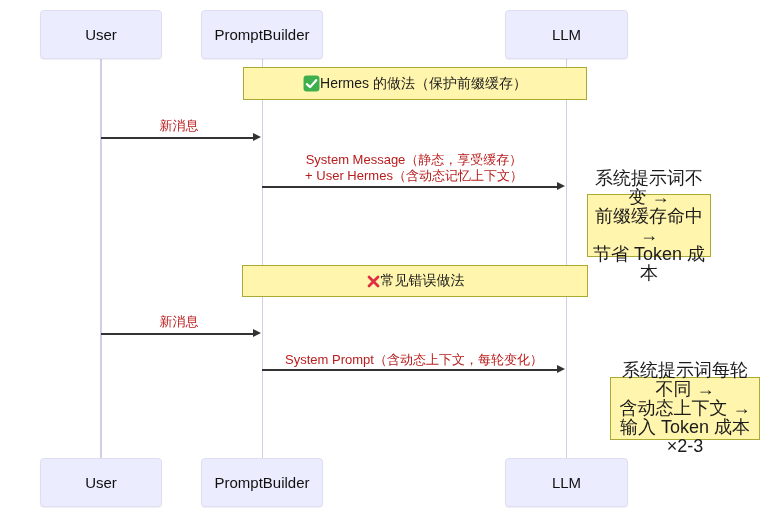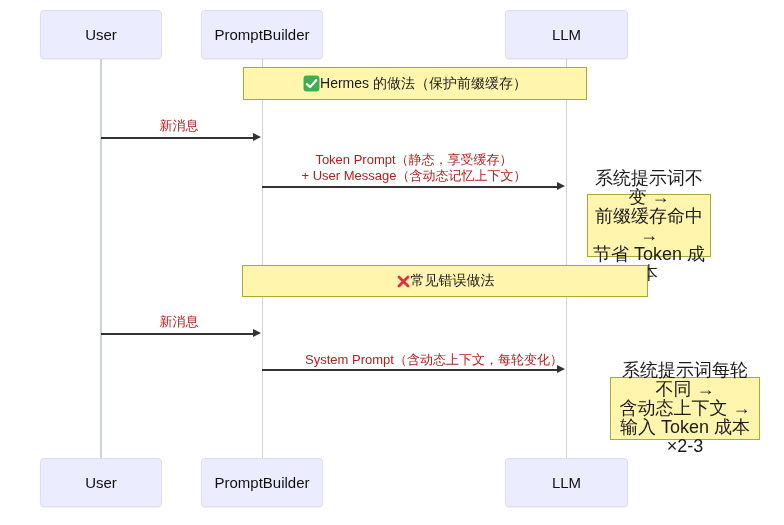--- a/index.html
+++ b/index.html
@@ -61,46 +61,46 @@
         </svg>
     </span>
     <span>Hermes 的做法（保护前缀缓存）</span>
   </div>
 
   <div class="msg-label" style="left:100px; top:117px; width:158px;">新消息</div>
   <div class="msg-line" style="left:100.5px; top:137px; width:153px;"></div>
   <div class="arrowhead" style="left:253px; top:133.2px;"></div>
 
   <div class="msg-label" style="left:262px; top:152px; width:304px; line-height:16px;">
-    <div>Token Prompt（静态，享受缓存）</div>
-    <div>+ User Message（含动态记忆上下文）</div>
+    <div>System Message（静态，享受缓存）</div>
+    <div>+ User Hermes（含动态记忆上下文）</div>
   </div>
   <div class="msg-line" style="left:262px; top:186px; width:295px;"></div>
   <div class="arrowhead" style="left:557px; top:182.2px;"></div>
 
   <div class="note note-side" style="left:587px; top:194px; width:124px; height:63px;">
     <div>系统提示词不变 →</div>
     <div>前缀缓存命中 →</div>
     <div>节省 Token 成本</div>
   </div>
 
-  <div class="note note-title" style="left:242px; top:265px; width:406px; height:32px;">
+  <div class="note note-title" style="left:242px; top:265px; width:346px; height:32px;">
     <span class="icon">
       <svg width="15" height="15" viewBox="0 0 16 16">
           <path d="M3.2 3.2 L12.8 12.8 M12.8 3.2 L3.2 12.8" fill="none" stroke="#DD2E44" stroke-width="3" stroke-linecap="round"></path>
         </svg>
     </span>
     <span>常见错误做法</span>
   </div>
 
   <div class="msg-label" style="left:100px; top:313px; width:158px;">新消息</div>
   <div class="msg-line" style="left:100.5px; top:333px; width:153px;"></div>
   <div class="arrowhead" style="left:253px; top:329.2px;"></div>
 
-  <div class="msg-label" style="left:262px; top:351px; width:304px;margin-left:20px;">System Prompt（含动态上下文，每轮变化）</div>
+  <div class="msg-label" style="left:262px; top:351px; width:304px;">System Prompt（含动态上下文，每轮变化）</div>
   <div class="msg-line" style="left:262px; top:369px; width:295px;"></div>
   <div class="arrowhead" style="left:557px; top:365.2px;"></div>
 
   <div class="note note-side" style="left:610px; top:377px; width:150px; height:63px;align-items:center;">
     <div>系统提示词每轮不同 →</div>
     <div>含动态上下文 →</div>
     <div>输入 Token 成本 ×2-3</div>
   </div>
 
   <div class="actor" style="left:40px;  top:458px; width:122px;">

